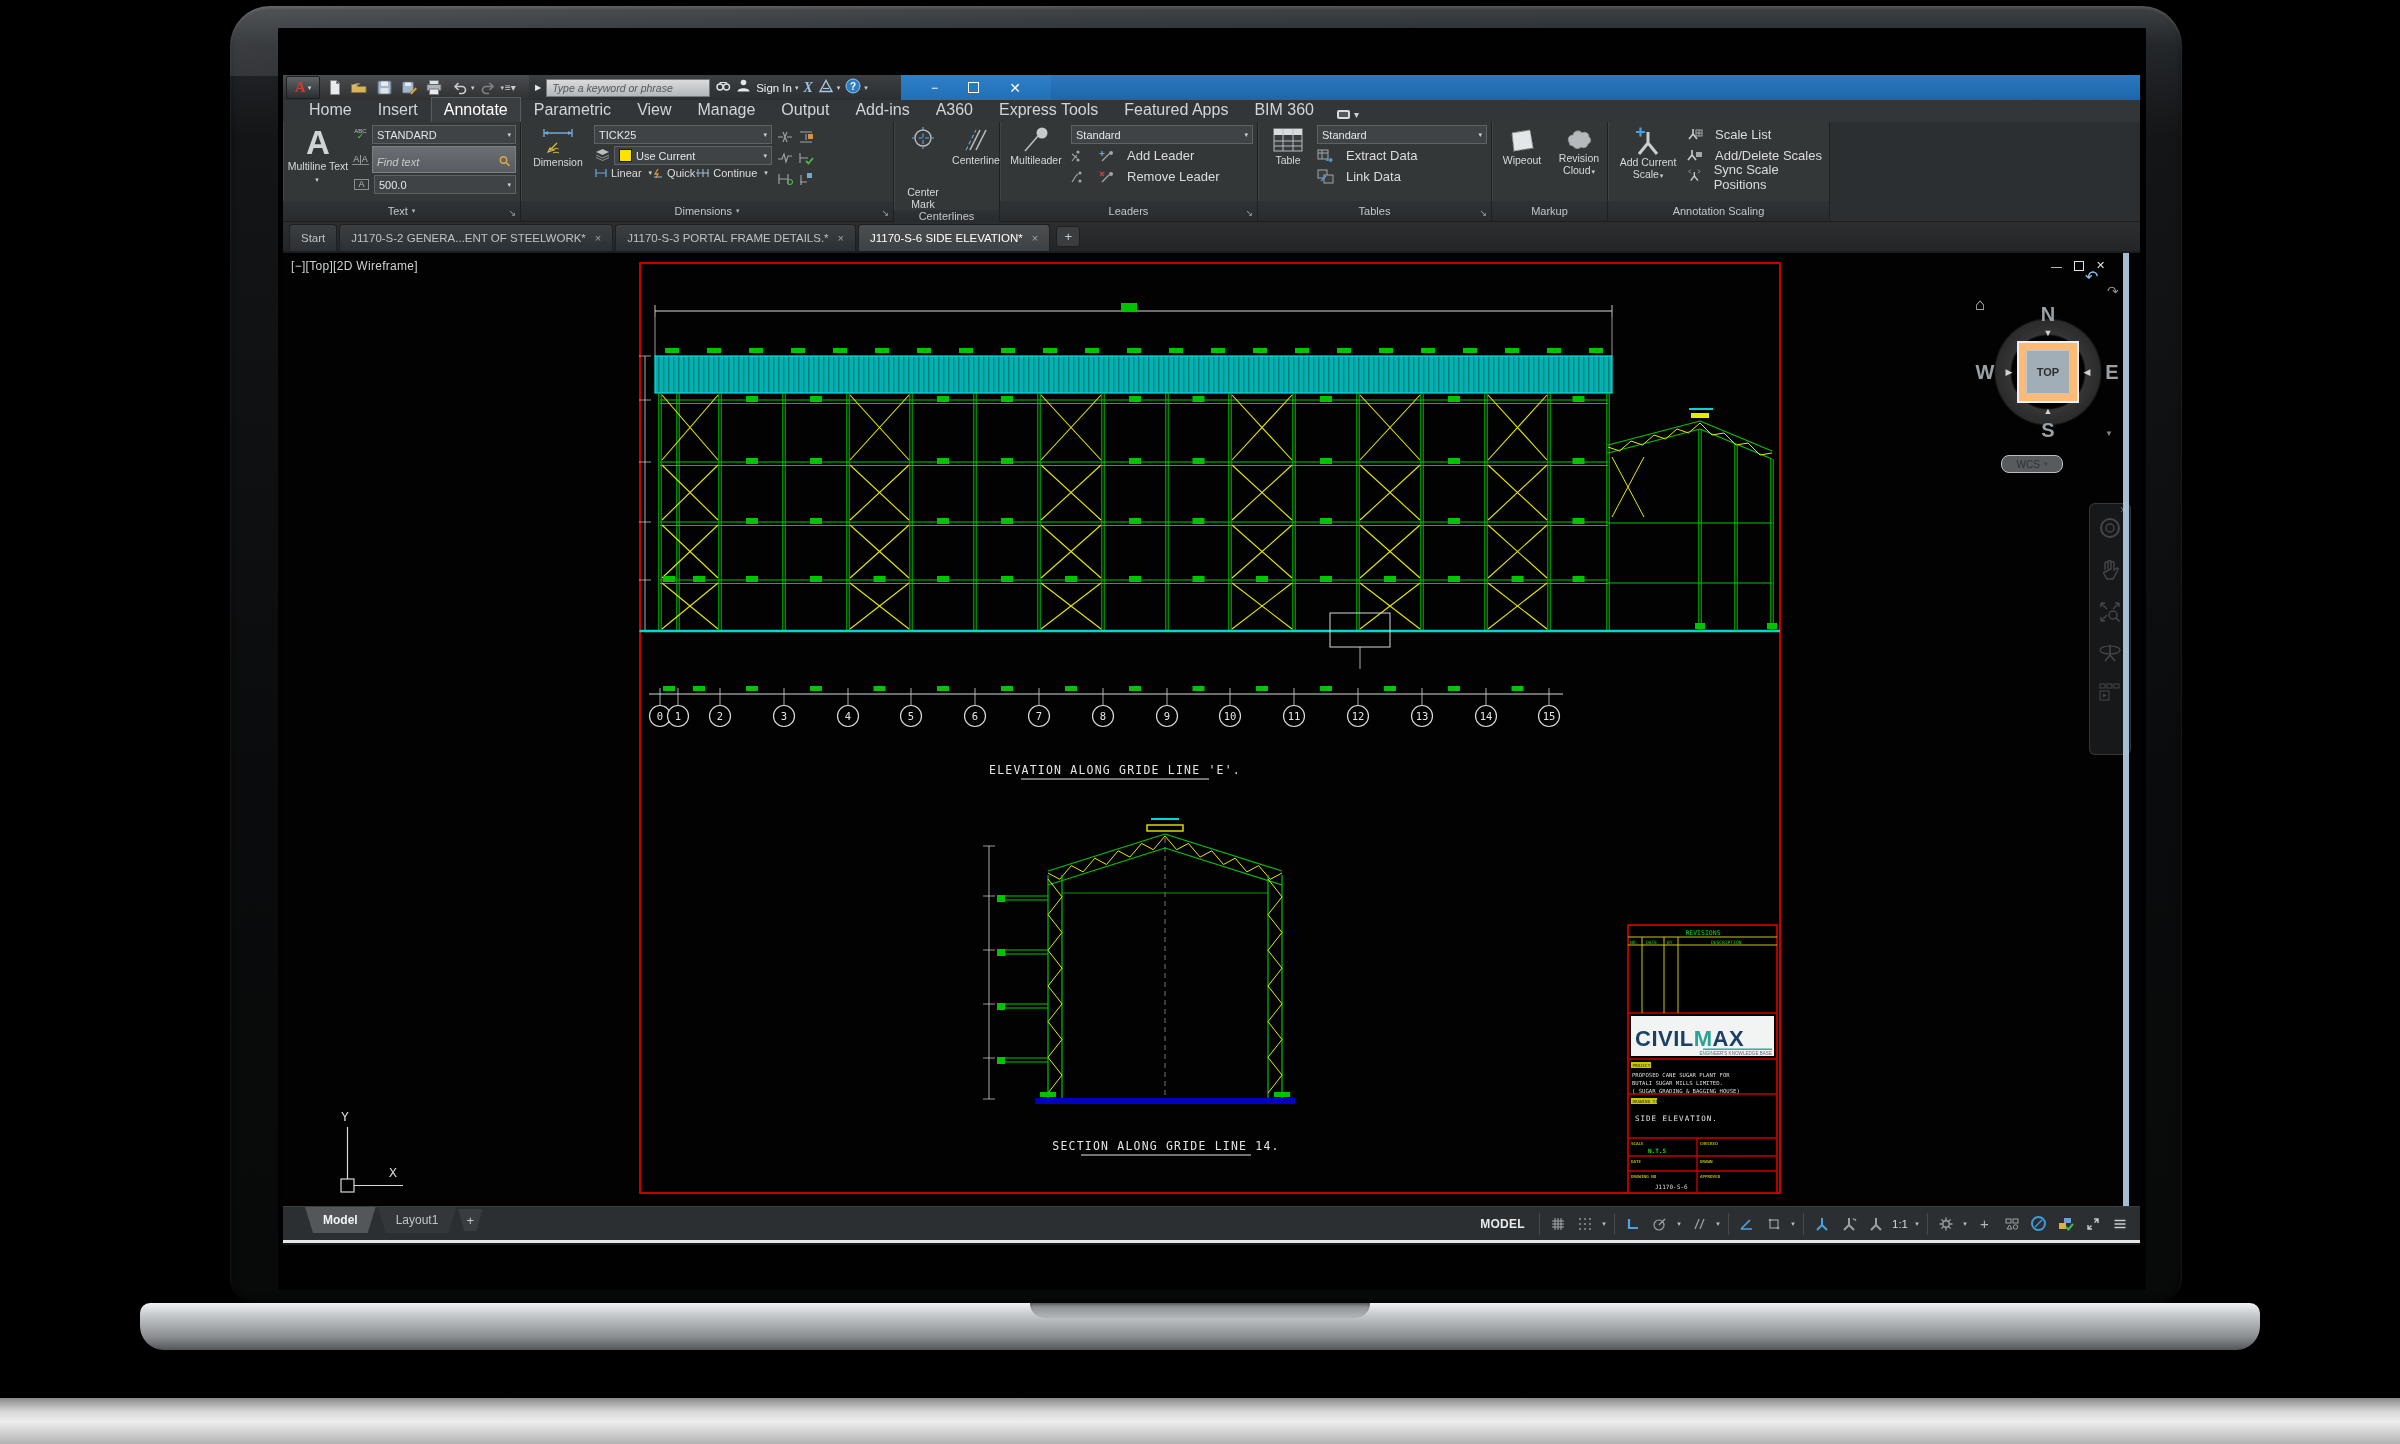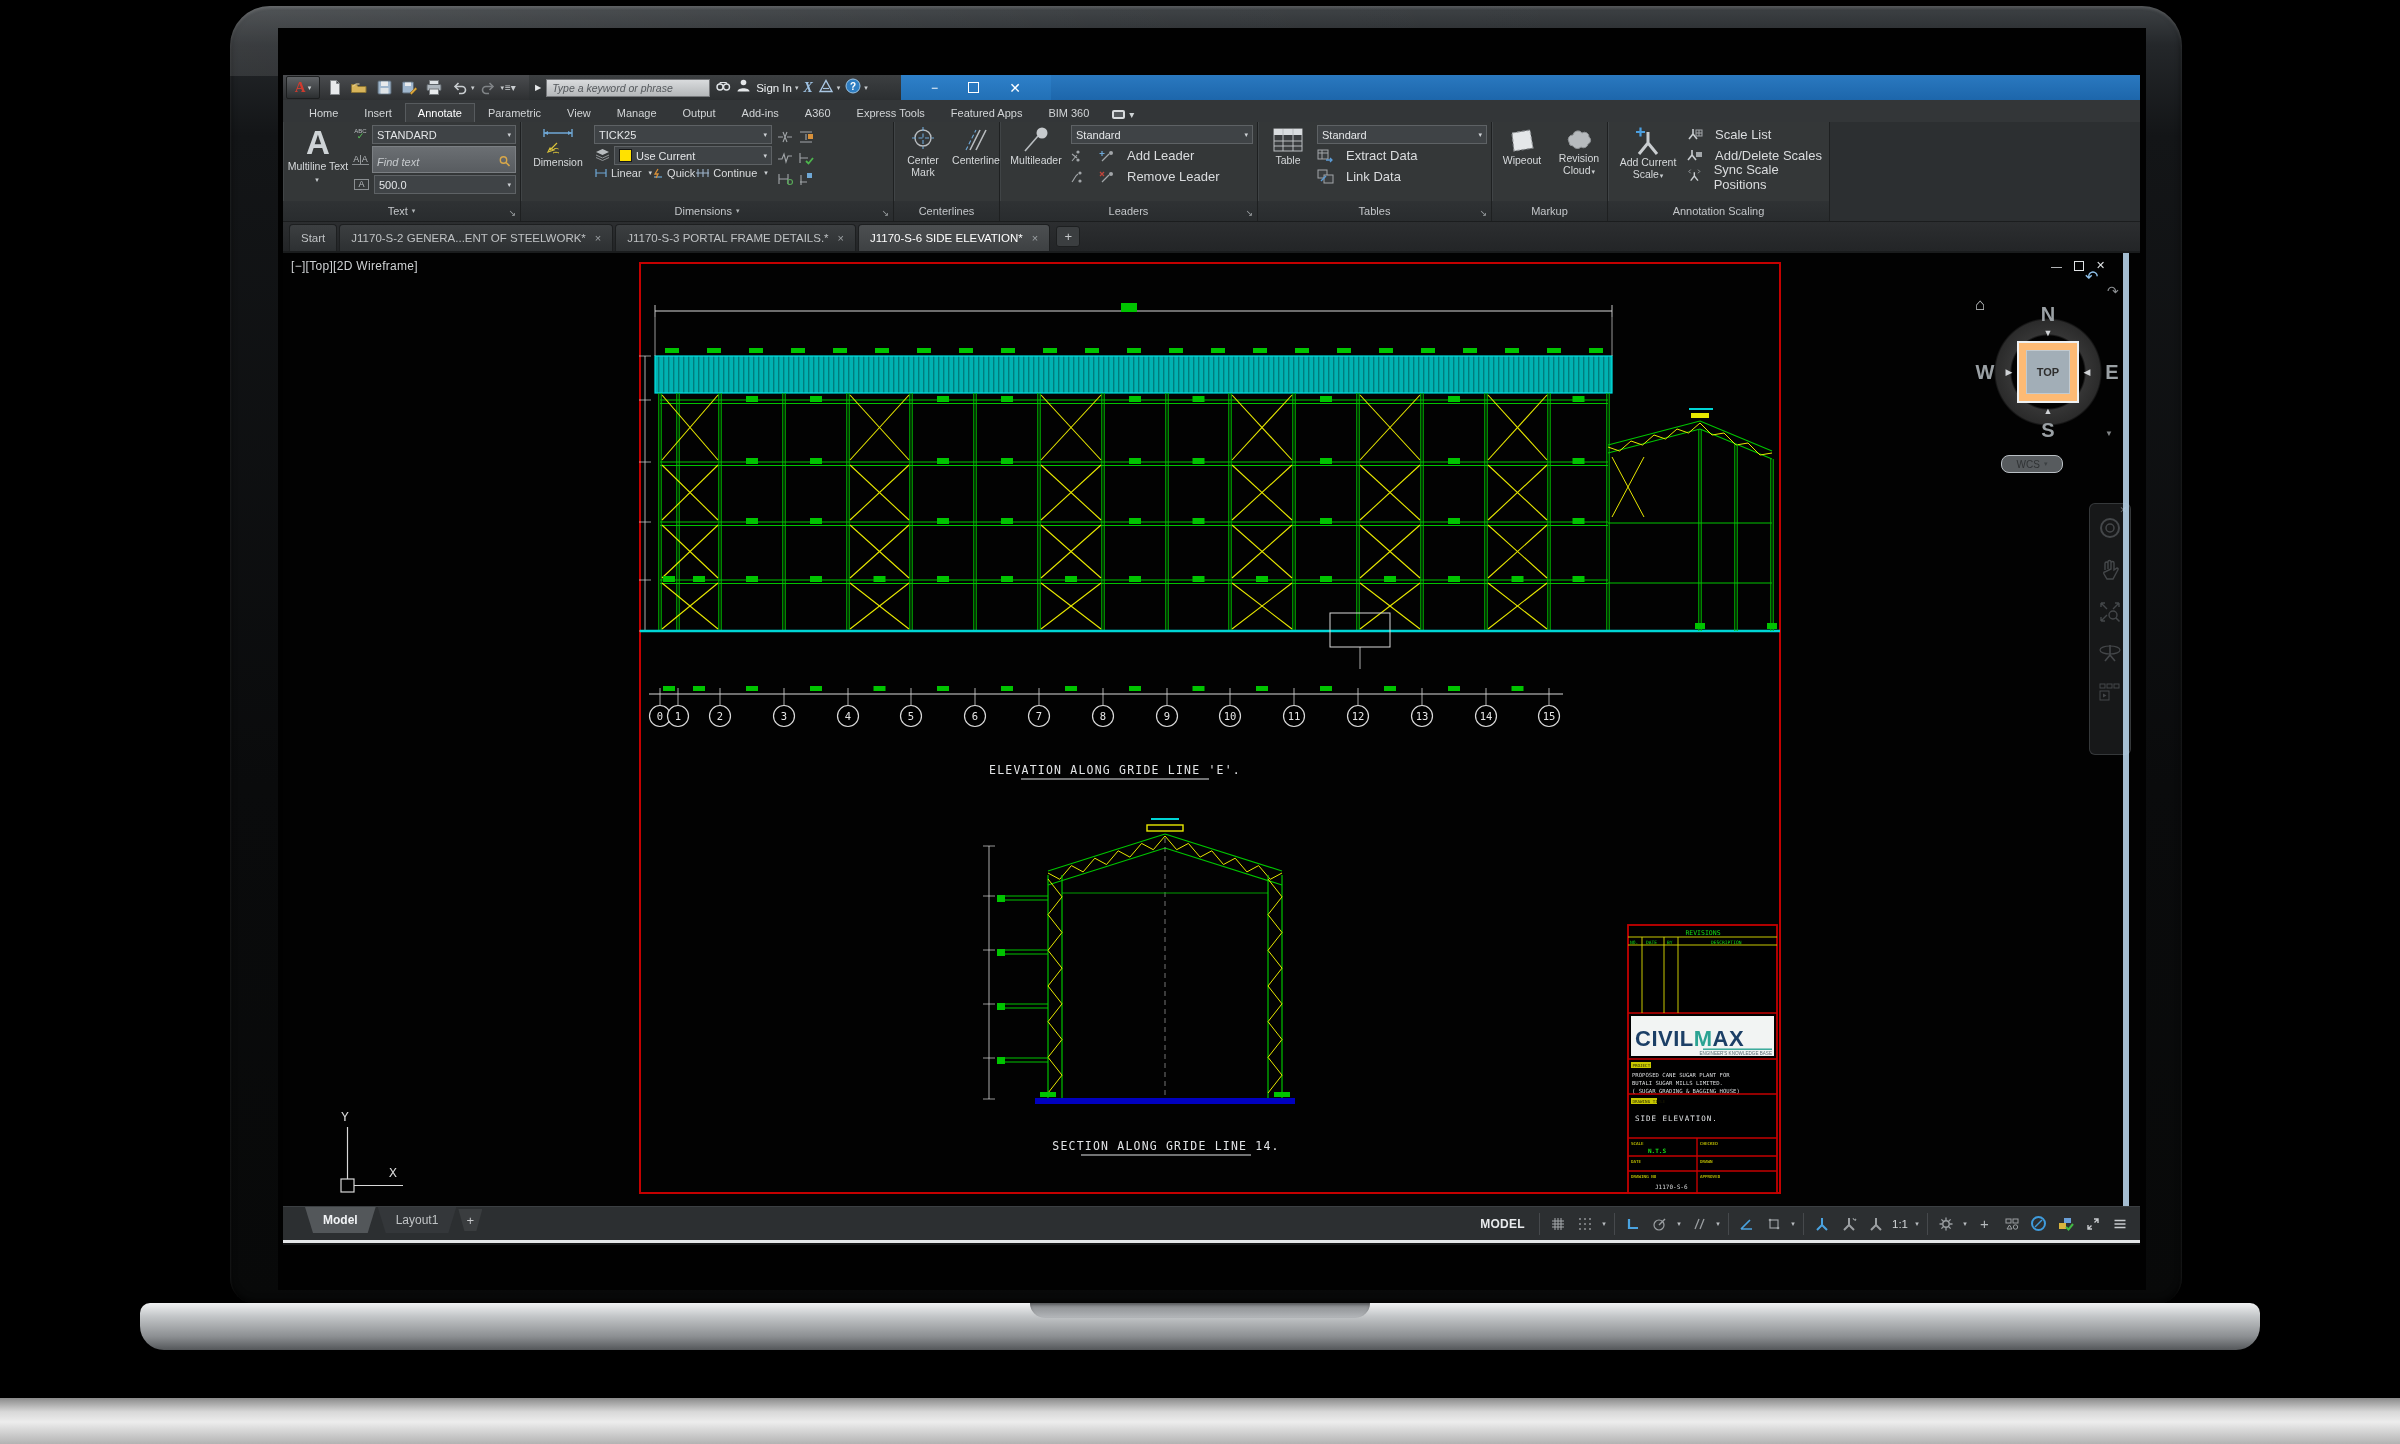--- a/index.html
+++ b/index.html
@@ -27,21 +27,21 @@
   .infocenter{flex:none;width:372px;height:100%;background:linear-gradient(#3c3f41,#2c2f31);display:flex;align-items:center;gap:5px;padding:0 6px;box-sizing:border-box;}
   .ic-arrow{color:#e8eaec;font-size:8px;}
   .search{width:152px;height:16px;background:linear-gradient(#d9dbdd,#b4b7b9);border:1px solid #75777a;font-size:10.5px;font-style:italic;color:#4e5356;padding:0 5px;font-family:"Liberation Sans",sans-serif;}
   .search::placeholder{color:#54585c;font-style:italic;}
   .ic-txt{color:#eef1f3;font-size:11.5px;}
   .winbtns{flex:none;width:150px;height:100%;background:linear-gradient(#2e80c9,#2270b6);display:flex;align-items:center;justify-content:space-evenly;}
   .winbtns span{color:#fff;font-size:12px;line-height:1;}
   .restore{width:9px;height:9px;border:1.5px solid #fff;display:inline-block;}
   
   .ribbontabs{height:22px;background:#333638;display:flex;align-items:flex-end;padding-left:14px;gap:2px;}
-  .rtab{padding:3px 12px 3px;font-size:11px;color:#d2d5d7;}
+  .rtab{padding:3px 12px 3px;font-size:16px;color:#d2d5d7;}
   .rtab.active{background:#3b3e40;outline:1px solid #575b5e;color:#fff;}
   .rtoggle{margin-left:8px;margin-bottom:2px;color:#cfd3d5;font-size:10px;display:flex;align-items:center;gap:3px;}
   
   .ribbon{height:99px;background:#303335;display:flex;border-bottom:1px solid #1b1d1e;}
   .panel{background:#343738;border-right:1px solid #1e2021;box-shadow:inset 1px 0 0 #404446;display:flex;flex-direction:column;flex:none;box-sizing:border-box;}
   .pcontent{flex:1;display:flex;padding:3px 4px 0;gap:3px;}
   .pfooter{height:20px;display:flex;align-items:center;justify-content:center;gap:4px;color:#c3c6c9;font-size:11px;background:linear-gradient(#2f3234,#292c2e);position:relative;}
   .pfooter .dd{font-size:7px;color:#aeb2b5;}
   .launch{position:absolute;right:4px;bottom:3px;font-size:9px;color:#9da1a4;}
   .bigtool{width:62px;flex:none;display:flex;flex-direction:column;align-items:center;padding-top:1px;color:#d6d9db;font-size:10.5px;text-align:center;line-height:1.15;}
@@ -362,21 +362,21 @@
             </div>
             <div class="pfooter">
                 <span>Dimensions</span>
                 <span class="dd">▾</span>
                 <span class="launch">↘</span>
               </div>
           </div>
 
           <div class="panel" style="width:106px;">
             <div class="pcontent" style="justify-content:space-evenly;">
-              <div class="bigtool" style="width:50px;">
+              <div class="bigtool" style="width:50px;gap:32px;">
                 <svg width="28" height="28" viewBox="0 0 28 28">
                     <circle cx="14" cy="12" r="8" fill="none" stroke="#b9bdc0" stroke-width="1.4"></circle>
                     <path d="M14 1v22M3 12h22" stroke="#6fa8d6" stroke-width="1.1" stroke-dasharray="4 2.5"></path>
                   </svg>
                 <div><span>Center Mark</span></div>
               </div>
               <div class="bigtool" style="width:50px;">
                 <svg width="28" height="28" viewBox="0 0 28 28">
                     <path d="M8 24L18 4M14 24L24 4" stroke="#b9bdc0" stroke-width="1.6"></path>
                     <path d="M4 24L14 4" stroke="#6fa8d6" stroke-width="1.1" stroke-dasharray="4 2.5"></path>

